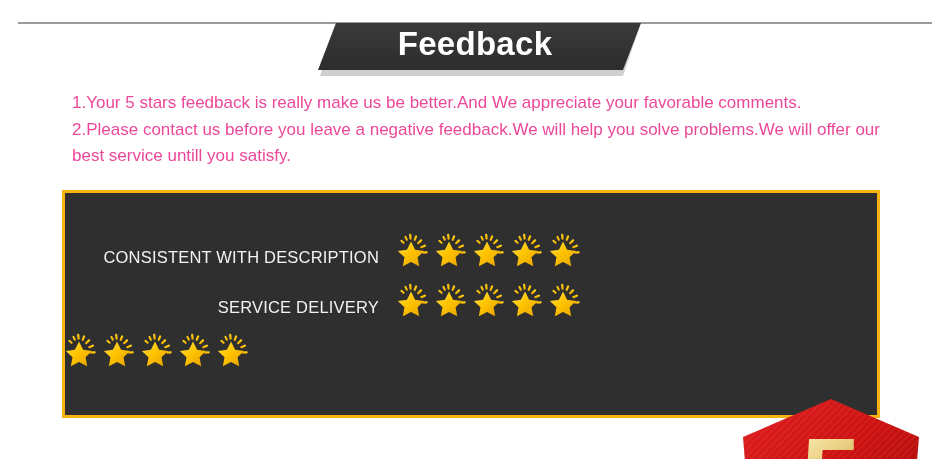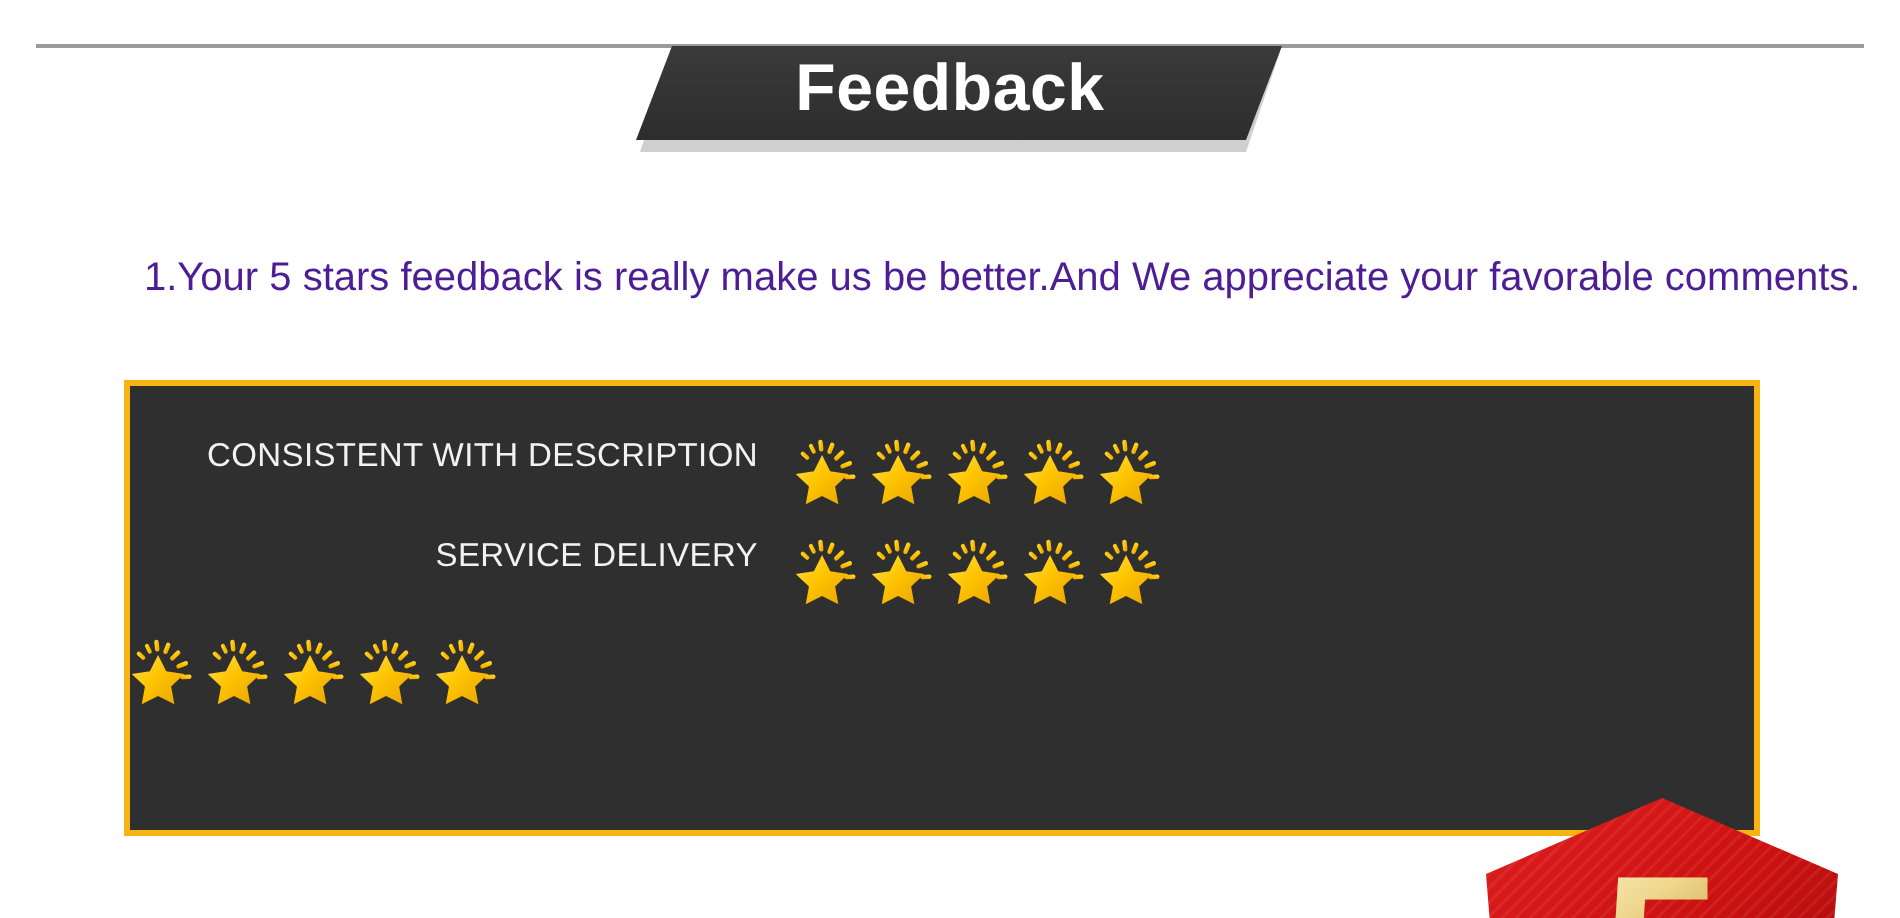--- a/index.html
+++ b/index.html
@@ -26,41 +26,40 @@
     color:#ffffff;
     font-size:33px;
     font-weight:bold;
     letter-spacing:.3px;
     line-height:28px;
   }
 
   
   .note-block{
     position:absolute; left:72px; top:90px; width:812px;
-    color:#4c1d95;
-    font-size:20px;
+    color:#ec4899;
+    font-size:17px;
     line-height:26.5px;
-    margin-top:36px;
   }
   .note-line{ white-space:nowrap; }
   .note-line.wrap{ white-space:normal; }
 
   
   .rating-panel{
     position:absolute; left:62px; top:190px;
     width:818px; height:228px;
     background:#2f2f2f;
     border:3px solid #f6b312;
     box-sizing:border-box;
   }
   .rating-rows{
     position:absolute; left:0; top:26px; width:580px;
   }
   .rating-row{
-    display:flex; align-items:flex-start;
+    display:flex; align-items:flex-end;
     height:48px; margin-bottom:2px;
   }
   .rating-label{
     width:332px; text-align:right;
     color:#f2f2f2;
     font-size:16.5px;
     letter-spacing:.2px;
     padding-right:18px;
     box-sizing:border-box;
     white-space:nowrap;
@@ -90,20 +89,21 @@
     </defs>
     <polygon points="320,73 337,23 640,23 623,73" fill="#a8a8a8" opacity="0.55" transform="translate(0,3)"></polygon>
     <polygon points="318,70 336,23 641,23 623,70" fill="url(#bannerShadow)"></polygon>
   </svg>
 
   <div class="banner-title">Feedback</div>
 </div>
 
 <div class="note-block">
   <div class="note-line">1.Your 5 stars feedback is really make us be better.And We appreciate your favorable comments.</div>
+  <div class="note-line wrap">2.Please contact us before you leave a negative feedback.We will help you solve problems.We will offer our best service untill you satisfy.</div>
 </div>
 
 <div class="rating-panel">
 
   <div class="rating-rows">
 
     <div class="rating-row">
       <div class="rating-label">CONSISTENT WITH DESCRIPTION</div>
       <div class="stars">
         <svg class="star-icon" viewBox="0 0 40 40">

